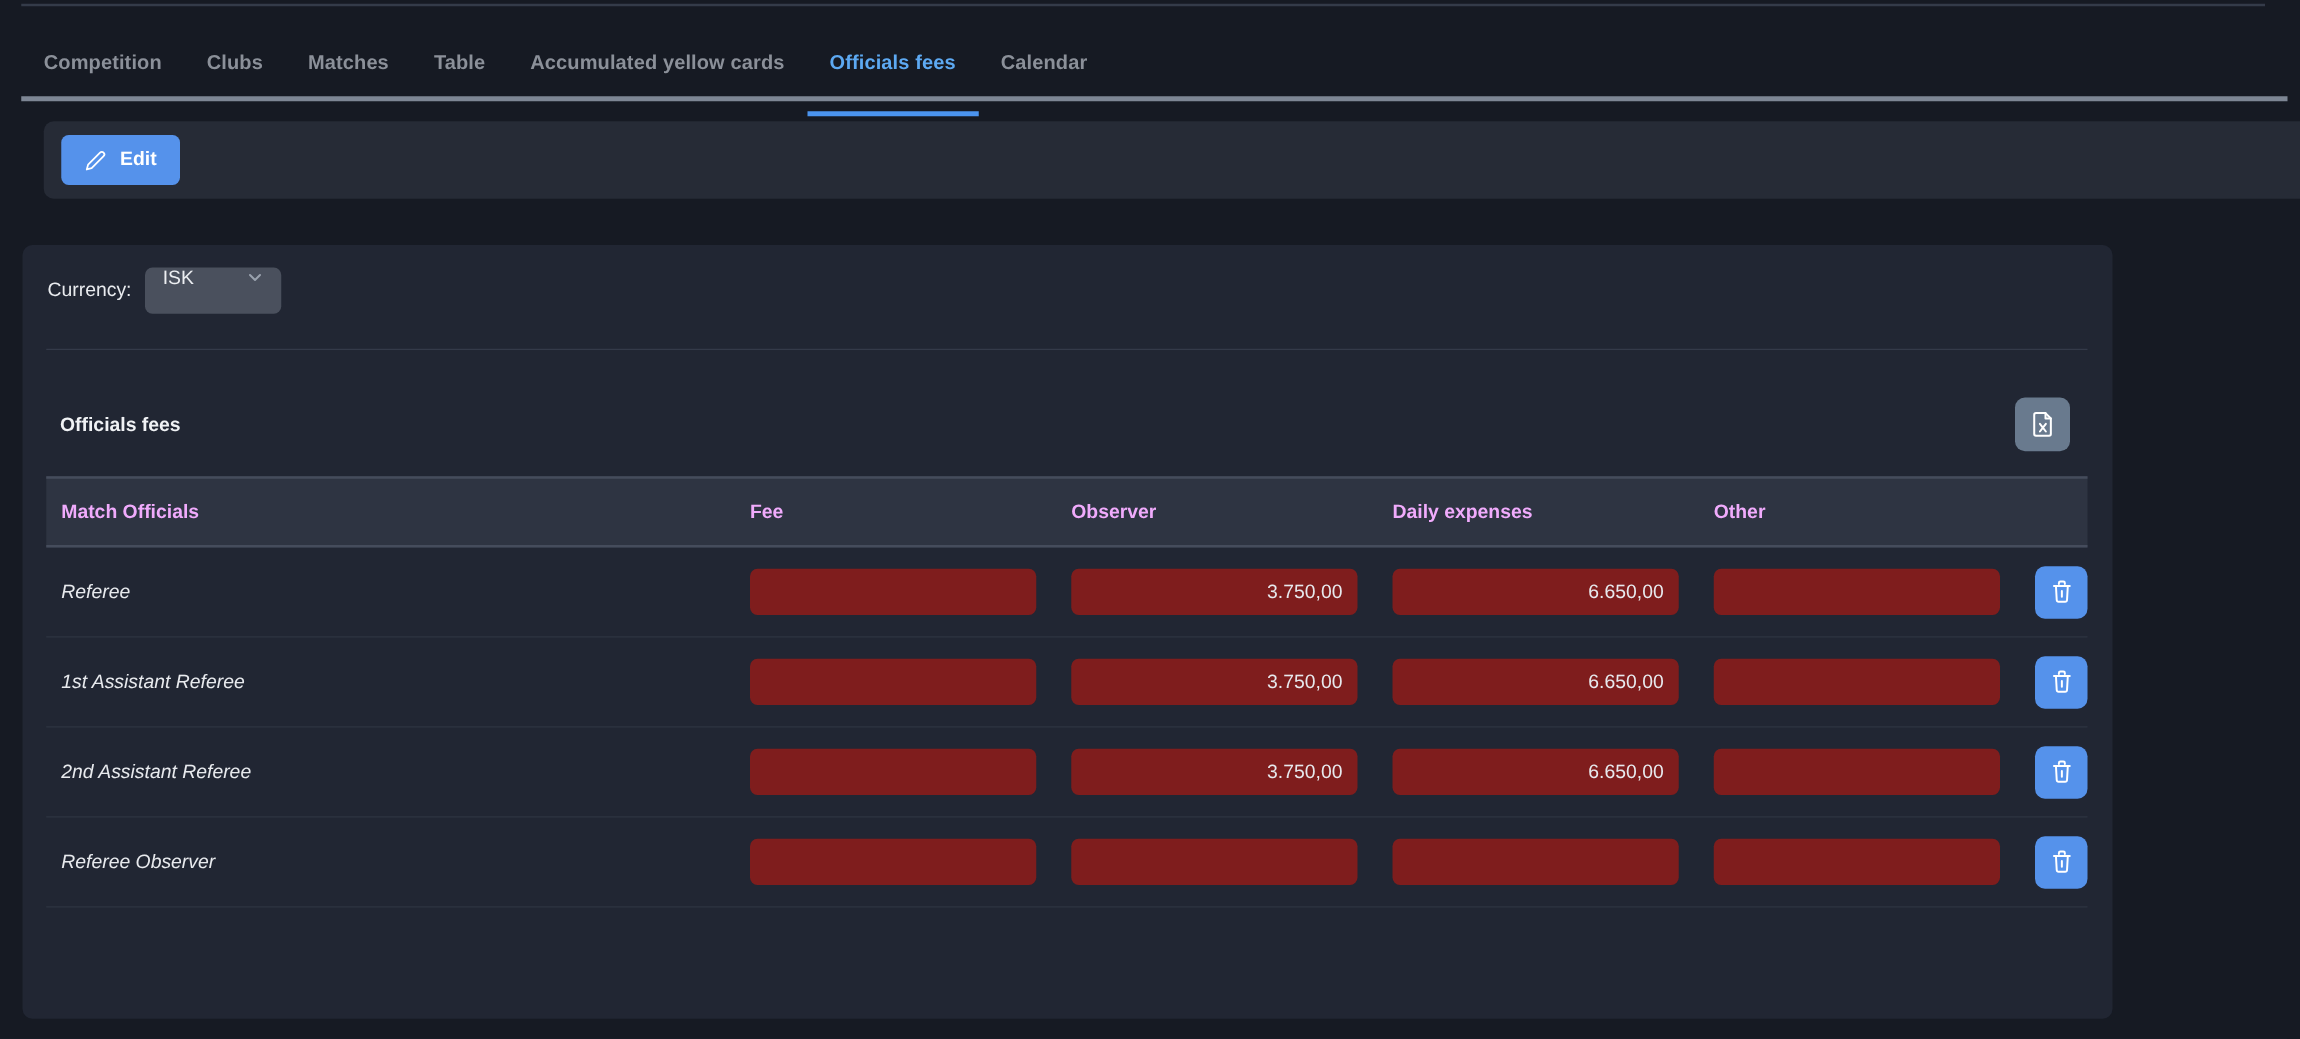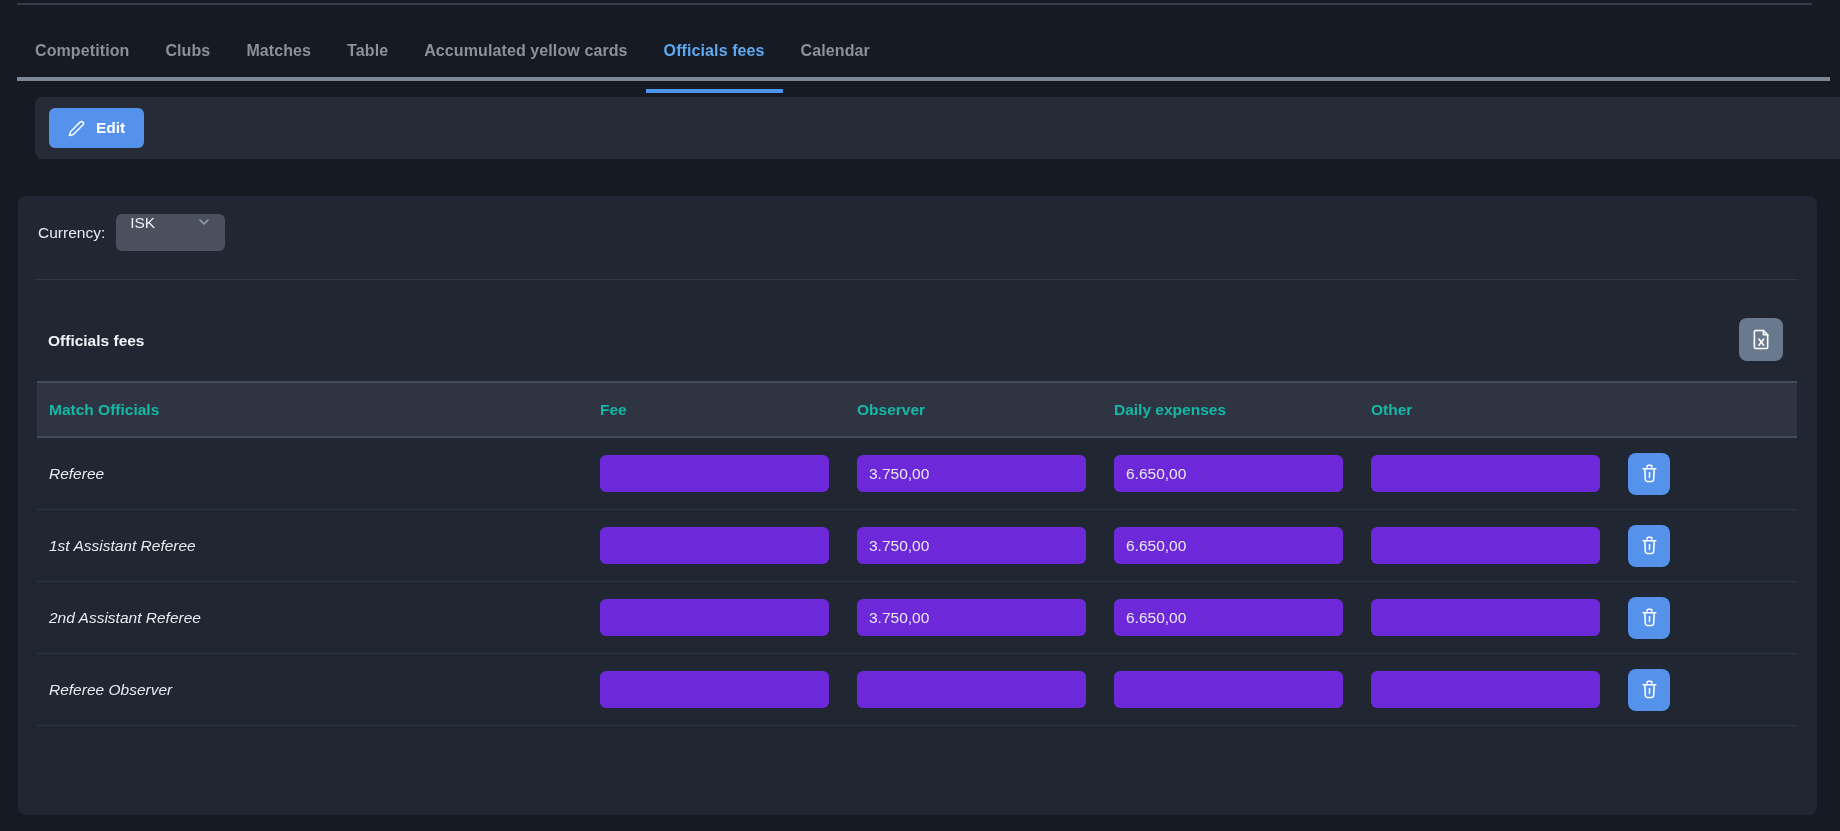--- a/index.html
+++ b/index.html
@@ -37,21 +37,21 @@
   }
   .btn-edit {
     height:40px; padding:0 19px; background:#5592eb; color:#ffffff;
     border:none; border-radius:6px; font-family:inherit;
     font-size:15.5px; font-weight:bold; display:flex; align-items:center; gap:11px;
     cursor:pointer;
   }
 
   
   .panel {
-    position:absolute; left:18px; top:196px; width:1799px; height:619px;
+    position:absolute; left:18px; top:196px; width:1672px; height:619px;
     background:#212633; border-radius:8px;
   }
   .currency-row {
     position:absolute; left:20px; top:18px; display:flex; align-items:center; gap:11px;
   }
   .currency-label { font-size:15.5px; color:#e9ebef; }
   .select {
     width:109px; height:37px; background:#4a505d; border-radius:6px;
     display:flex; align-items:flex-start; justify-content:space-between;
     padding:0 13px 0 14px; cursor:pointer;
@@ -71,28 +71,28 @@
   .ftable { position:absolute; left:19px; right:20px; top:185px; }
   .grid-row {
     display:grid;
     grid-template-columns:535px 229px 229px 229px 229px 42px;
     column-gap:28px; align-items:center;
   }
   .thead {
     height:57px; background:#2e3442;
     border-top:2px solid #454c5c; border-bottom:2px solid #454c5c;
   }
-  .th { font-size:15.5px; font-weight:bold; color:#14b8a6; }
+  .th { font-size:15.5px; font-weight:bold; color:#f0abfc; }
   .th.first { padding-left:12px; }
   .trow { height:72px; border-bottom:1px solid #2e3542; }
   .trow:last-child { border-bottom:1px solid #2e3542; }
   .cell.label { padding-left:12px; font-size:15.5px; color:#e8eaee;font-style:italic; }
   .cell.input {
-    width:100%; height:37px; background:#6d28d9; border:none; border-radius:6px;
-    color:#e7e9ed; font-family:inherit; font-size:15.5px; text-align:left;
+    width:100%; height:37px; background:#7f1d1d; border:none; border-radius:6px;
+    color:#e7e9ed; font-family:inherit; font-size:15.5px; text-align:right;
     padding:0 12px; outline:none;
   }
   .trash-btn {
     width:42px; height:42px; background:#5592eb; border:none; border-radius:8px;
     display:flex; align-items:center; justify-content:center; cursor:pointer;
   }
   svg { display:block; }
 </style>
 </head>
 <body>

